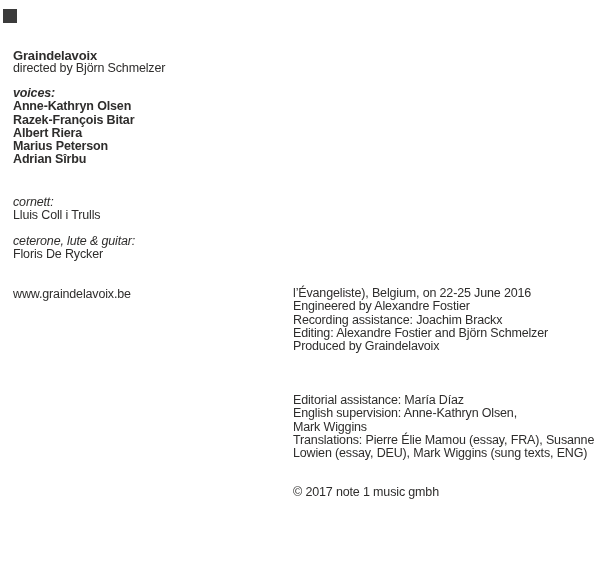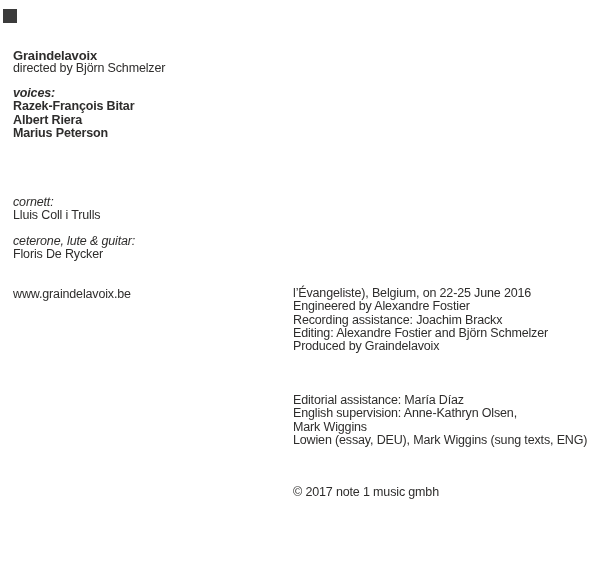--- a/index.html
+++ b/index.html
@@ -53,23 +53,25 @@
 
 <div class="corner-square"></div>
 
 <div class="block left-block blk-header">
   <span class="line bold">Graindelavoix</span>
   <span class="line">directed by Björn Schmelzer</span>
 </div>
 
 <div class="block left-block blk-voices">
   <span class="line italic">voices:</span>
+  <span class="line">Anne-Kathryn Olsen</span>
   <span class="line">Razek-François Bitar</span>
   <span class="line">Albert Riera</span>
   <span class="line">Marius Peterson</span>
+  <span class="line">Adrian Sîrbu</span>
 </div>
 
 <div class="block left-block blk-cornett">
   <span class="line italic">cornett:</span>
   <span class="line">Lluis Coll i Trulls</span>
 </div>
 
 <div class="block left-block blk-ceterone">
   <span class="line italic">ceterone, lute &amp; guitar:</span>
   <span class="line">Floris De Rycker</span>
@@ -84,18 +86,19 @@
   <span class="line">Engineered by Alexandre Fostier</span>
   <span class="line">Recording assistance: Joachim Brackx</span>
   <span class="line">Editing: Alexandre Fostier and Björn Schmelzer</span>
   <span class="line">Produced by Graindelavoix</span>
 </div>
 
 <div class="block right-block blk-editorial">
   <span class="line">Editorial assistance: María Díaz</span>
   <span class="line">English supervision: Anne-Kathryn Olsen,</span>
   <span class="line">Mark Wiggins</span>
+  <span class="line">Translations: Pierre Élie Mamou (essay, FRA), Susanne</span>
   <span class="line">Lowien (essay, DEU), Mark Wiggins (sung texts, ENG)</span>
 </div>
 
 <div class="block right-block blk-copyright">
   <span class="line">© 2017 note 1 music gmbh</span>
 </div>
 
 </body></html>

